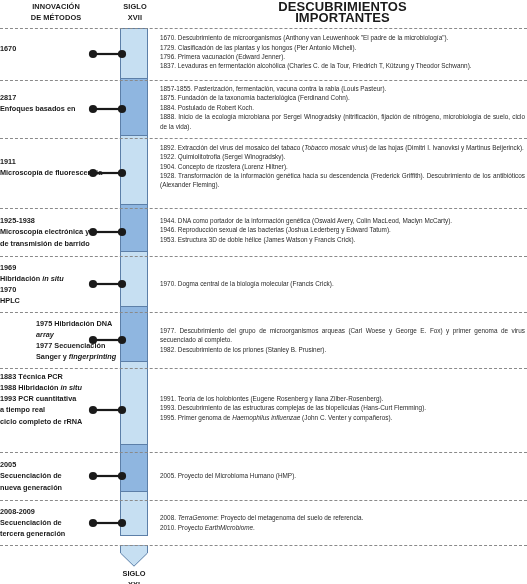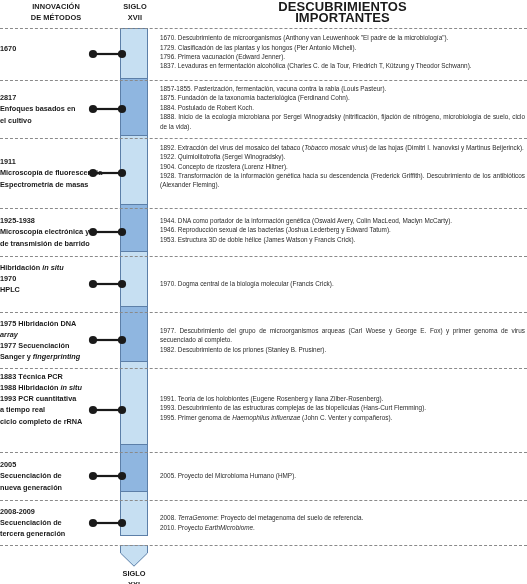--- a/index.html
+++ b/index.html
@@ -199,40 +199,38 @@
       <div class="row-right" style="top:33.2px;">
         <span class="ln">1670. Descubrimiento de microorganismos (Anthony van Leuwenhook "El padre de la microbiología").</span>
         <span class="ln">1729. Clasificación de las plantas y los hongos (Pier Antonio Micheli).</span>
         <span class="ln">1796. Primera vacunación (Edward Jenner).</span>
         <span class="ln">1837. Levaduras en fermentación alcohólica (Charles C. de la Tour, Friedrich T, Kützung y Theodor Schwann).</span>
       </div>
       <div class="row-sep" style="top:80px;"></div>
       <div class="row-left" style="top:92.2px;">
         <span class="ln">2817</span>
         <span class="ln">Enfoques basados en</span>
-        <span class="ln">el cultivo</span>
       </div>
       <div class="connector" style="top:104px;left:88px;width:40px;">
         <svg width="40" height="10" viewBox="0 0 40 10" xmlns="http://www.w3.org/2000/svg">
           <line x1="5" y1="5" x2="34" y2="5" stroke="#1A1A1A" stroke-width="2.2"></line>
           <circle cx="5" cy="5" r="4.1" fill="#1A1A1A"></circle>
           <circle cx="34" cy="5" r="4.1" fill="#1A1A1A"></circle>
         </svg>
       </div>
       <div class="row-right" style="top:84px;">
         <span class="ln">1857-1855. Pasterización, fermentación, vacuna contra la rabia (Louis Pasteur).</span>
         <span class="ln">1875. Fundación de la taxonomía bacteriológica (Ferdinand Cohn).</span>
         <span class="ln">1884. Postulado de Robert Koch.</span>
         <span class="ln">1888. Inicio de la ecología microbiana por Sergei Winogradsky (nitrificación, fijación de nitrógeno, microbiología de suelo, ciclo de la vida).</span>
       </div>
       <div class="row-sep" style="top:138px;"></div>
       <div class="row-left" style="top:156.2px;">
         <span class="ln">1911</span>
         <span class="ln">Microscopía de fluorescencia</span>
-        <span class="ln">Espectrometría de masas</span>
       </div>
       <div class="connector" style="top:168px;left:88px;width:40px;">
         <svg width="40" height="10" viewBox="0 0 40 10" xmlns="http://www.w3.org/2000/svg">
           <line x1="5" y1="5" x2="34" y2="5" stroke="#1A1A1A" stroke-width="2.2"></line>
           <circle cx="5" cy="5" r="4.1" fill="#1A1A1A"></circle>
           <circle cx="34" cy="5" r="4.1" fill="#1A1A1A"></circle>
         </svg>
       </div>
       <div class="row-right" style="top:142.8px;">
         <span class="ln">1892. Extracción del virus del mosaico del tabaco (<em>Tobacco mosaic virus</em>) de las hojas (Dimitri I. Ivanovksi y Martinus Beijerinck).</span>
@@ -253,36 +251,37 @@
           <circle cx="34" cy="5" r="4.1" fill="#1A1A1A"></circle>
         </svg>
       </div>
       <div class="row-right" style="top:215.9px;">
         <span class="ln">1944. DNA como portador de la información genética (Oswald Avery, Colin MacLeod, Maclyn McCarty).</span>
         <span class="ln">1946. Reproducción sexual de las bacterias (Joshua Lederberg y Edward Tatum).</span>
         <span class="ln">1953. Estructura 3D de doble hélice (James Watson y Francis Crick).</span>
       </div>
       <div class="row-sep" style="top:256px;"></div>
       <div class="row-left" style="top:261.6px;">
+        <span class="ln">1969</span>
         <span class="ln">Hibridación <em>in situ</em></span>
         <span class="ln">1970</span>
         <span class="ln">HPLC</span>
       </div>
       <div class="connector" style="top:279px;left:88px;width:40px;">
         <svg width="40" height="10" viewBox="0 0 40 10" xmlns="http://www.w3.org/2000/svg">
           <line x1="5" y1="5" x2="34" y2="5" stroke="#1A1A1A" stroke-width="2.2"></line>
           <circle cx="5" cy="5" r="4.1" fill="#1A1A1A"></circle>
           <circle cx="34" cy="5" r="4.1" fill="#1A1A1A"></circle>
         </svg>
       </div>
       <div class="row-right" style="top:279.3px;">
         <span class="ln">1970. Dogma central de la biología molecular (Francis Crick).</span>
       </div>
       <div class="row-sep" style="top:312px;"></div>
-      <div class="row-left" style="top:317.6px;">
+      <div class="row-left" style="top:317.6px;margin-left:36px;">
         <span class="ln">1975 Hibridación DNA</span>
         <span class="ln"><em>array</em></span>
         <span class="ln">1977 Secuenciación</span>
         <span class="ln">Sanger y <em>fingerprinting</em></span>
       </div>
       <div class="connector" style="top:335px;left:88px;width:40px;">
         <svg width="40" height="10" viewBox="0 0 40 10" xmlns="http://www.w3.org/2000/svg">
           <line x1="5" y1="5" x2="34" y2="5" stroke="#1A1A1A" stroke-width="2.2"></line>
           <circle cx="5" cy="5" r="4.1" fill="#1A1A1A"></circle>
           <circle cx="34" cy="5" r="4.1" fill="#1A1A1A"></circle>

